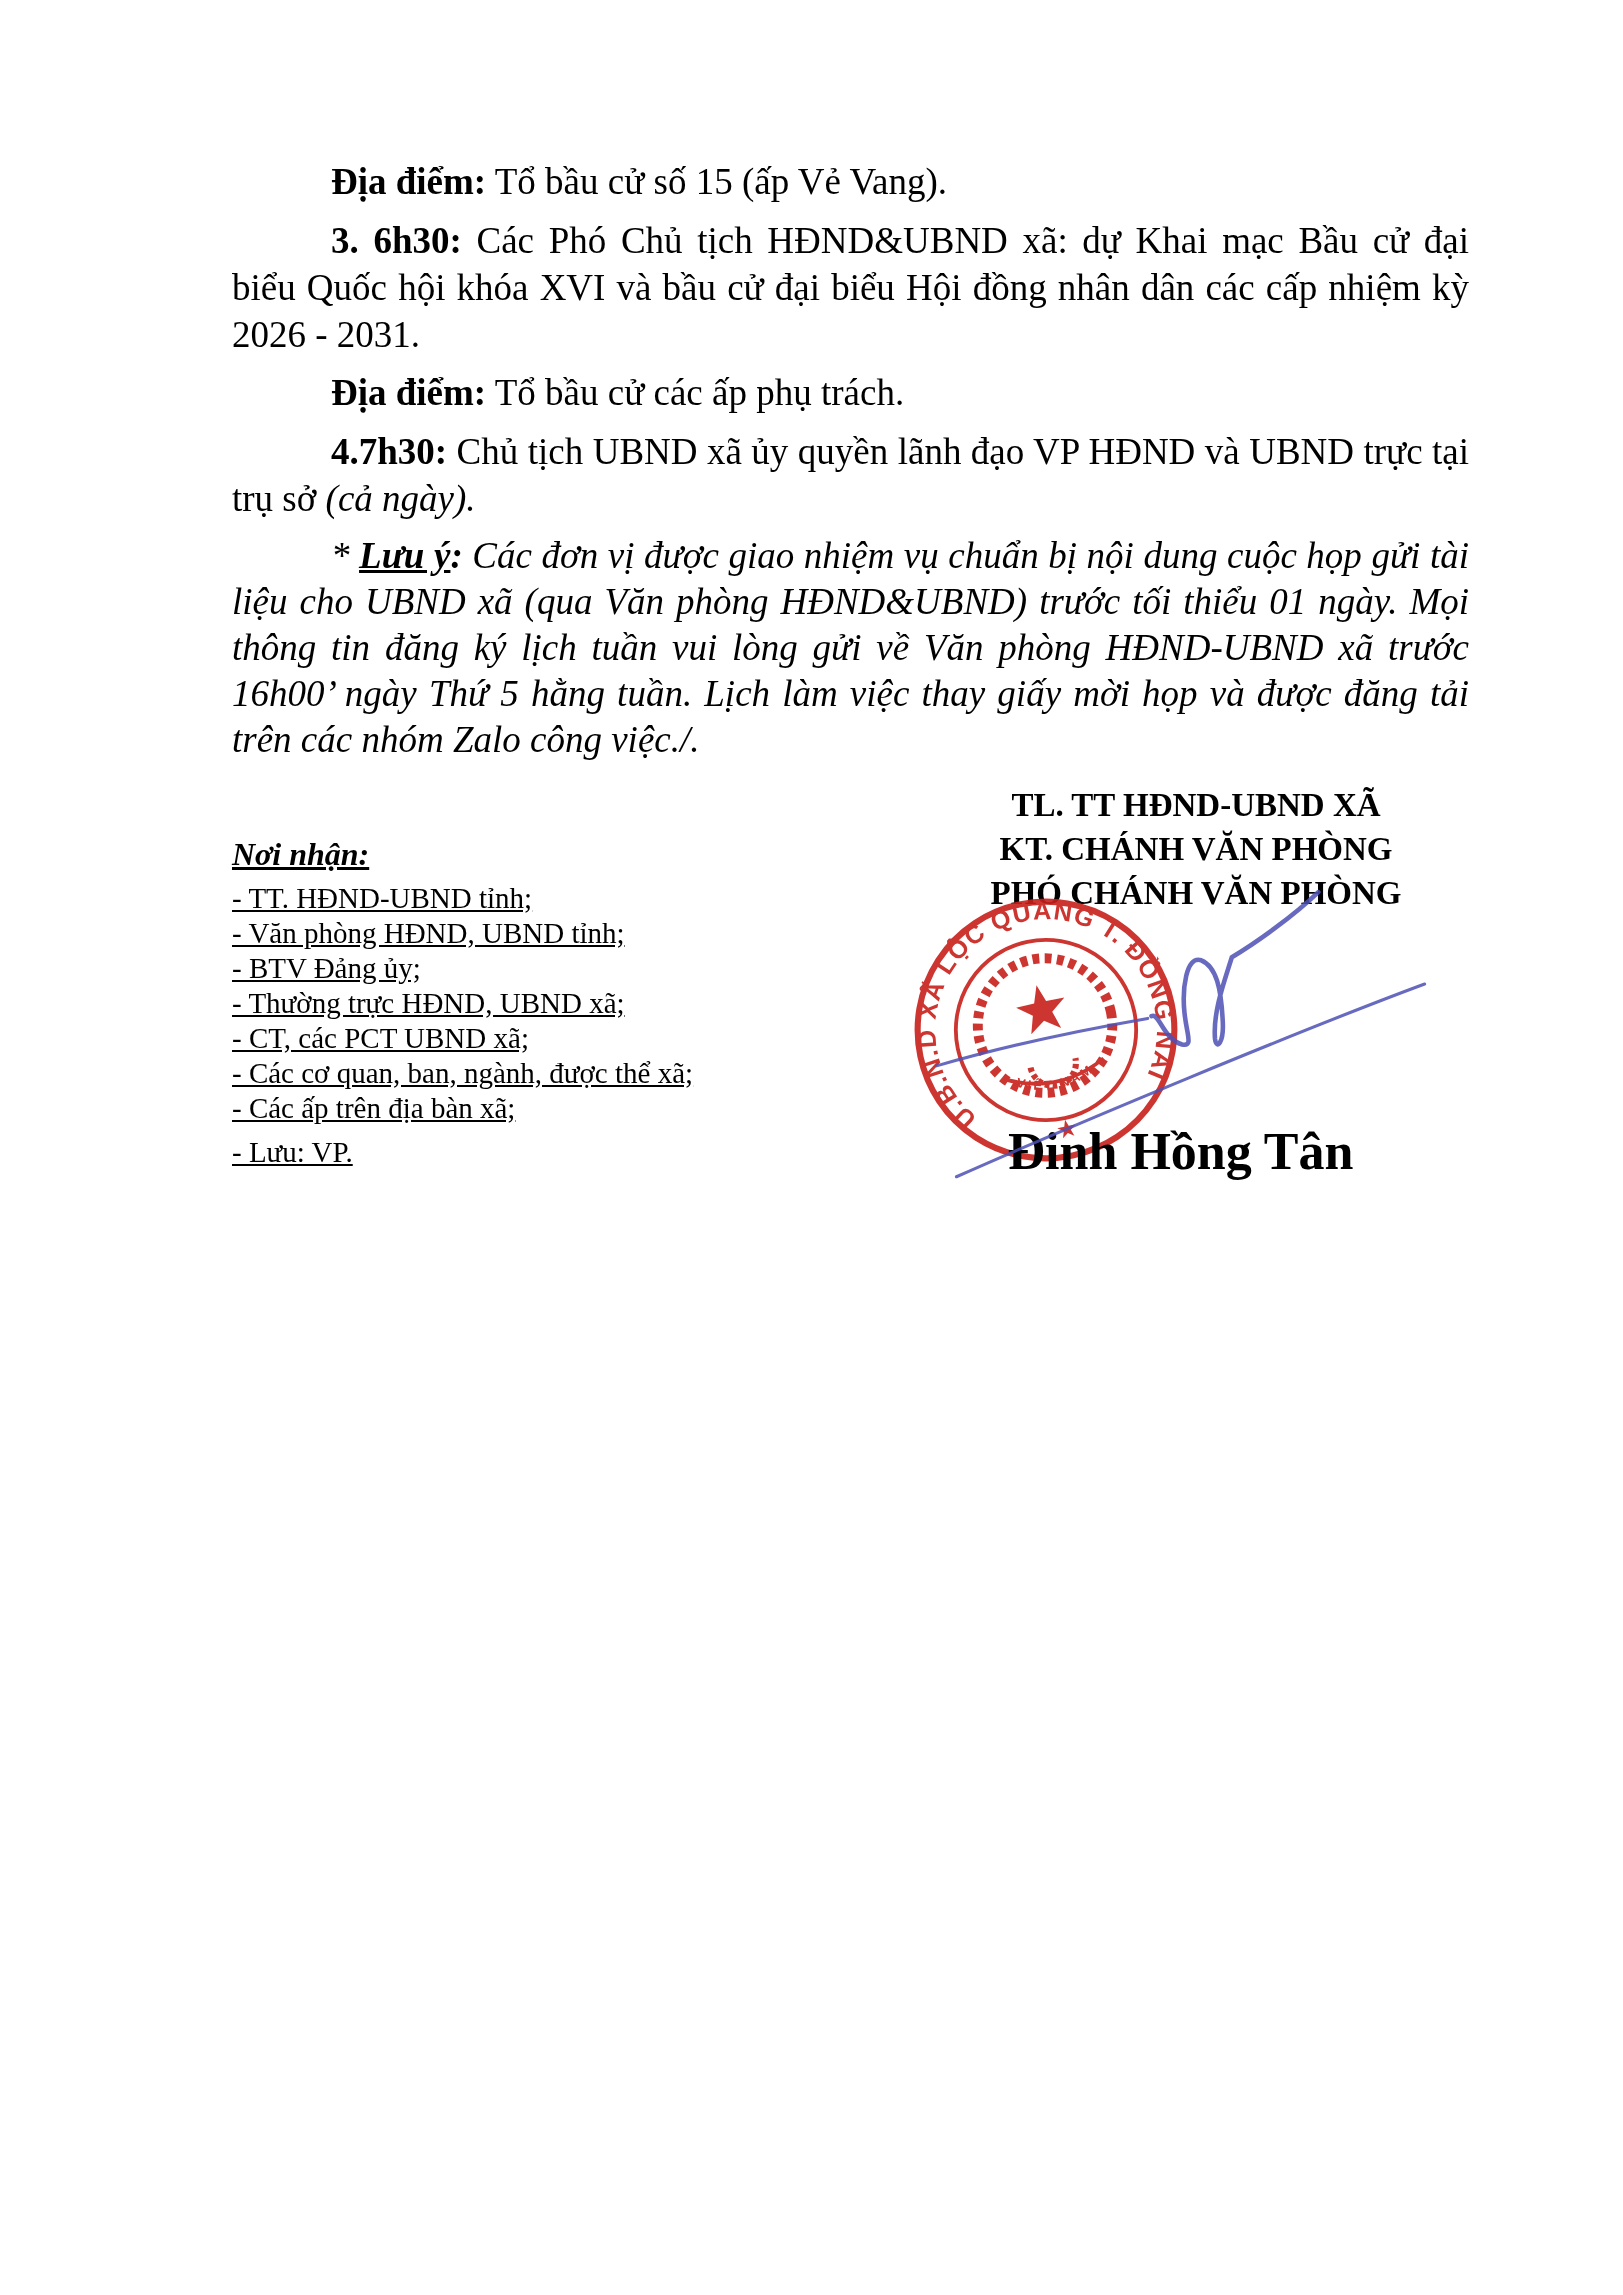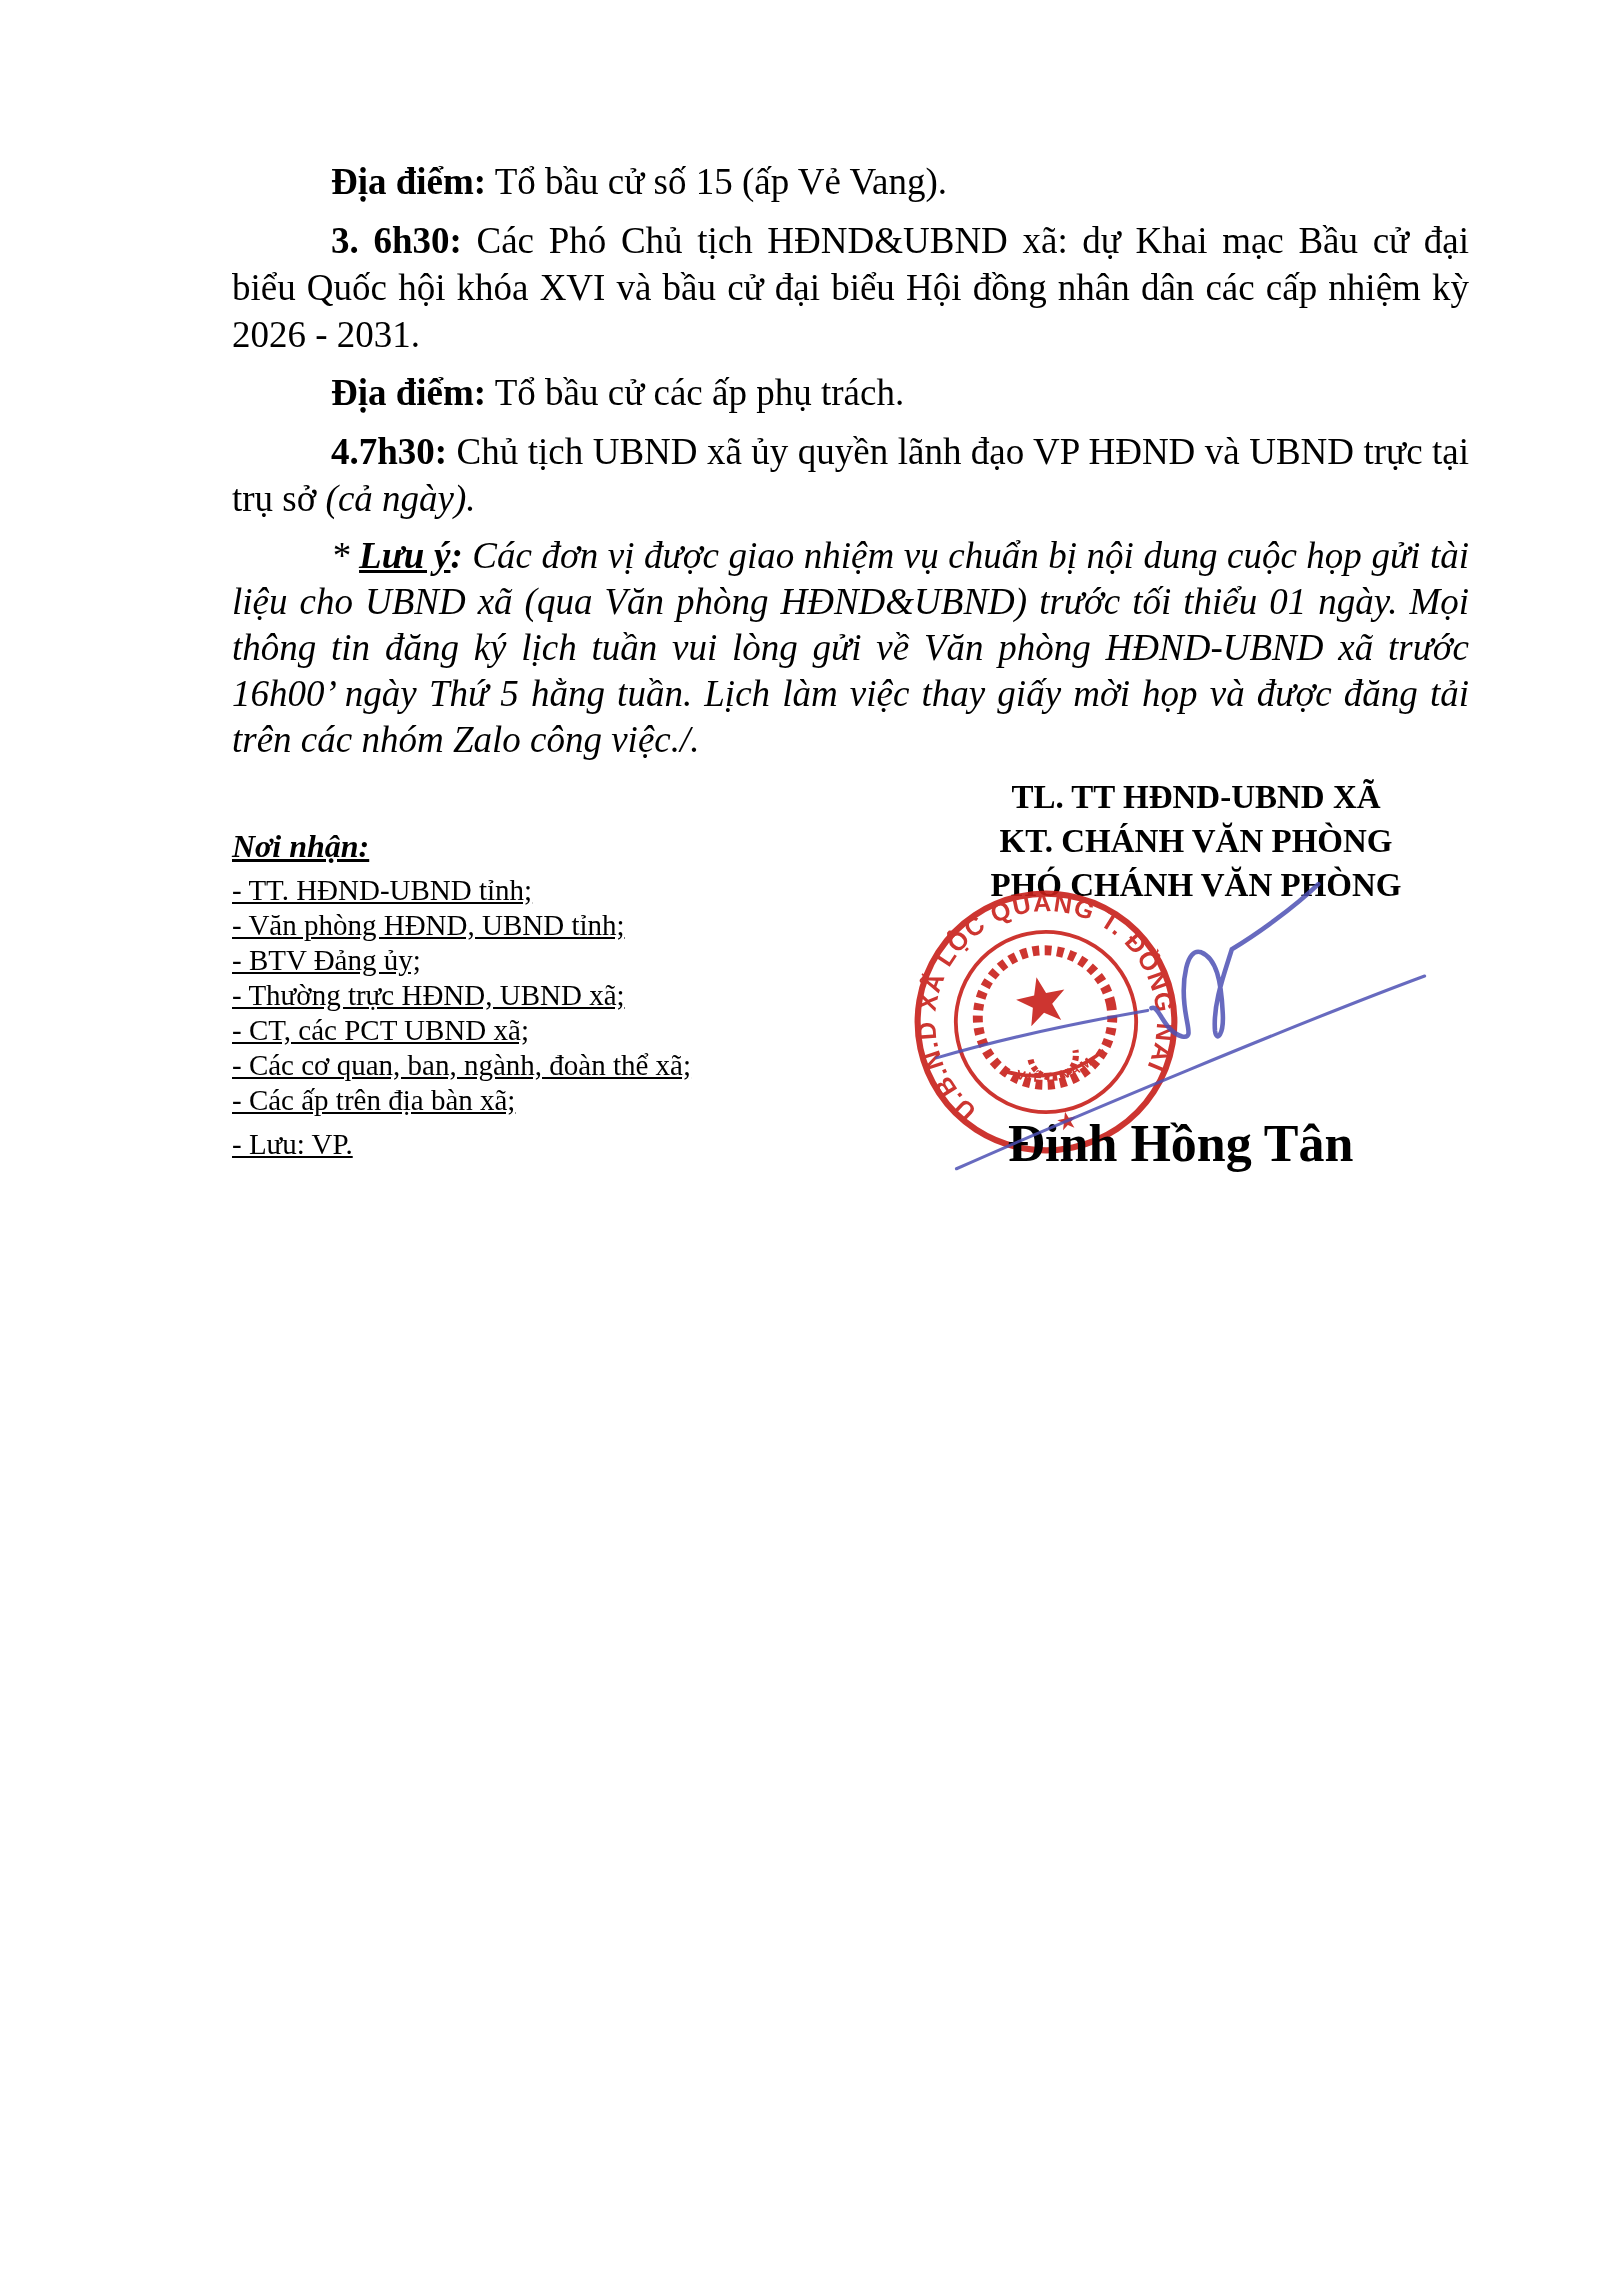--- a/index.html
+++ b/index.html
@@ -12,21 +12,21 @@
   }
   .content{position:absolute;left:232px;top:158px;width:1237px;}
   .para{
     font-size:37px;line-height:47px;text-align:justify;
     text-indent:99px;margin:0 0 11.5px 0;
   }
   .loc-line{font-size:37px;line-height:47px;text-indent:99px;margin:0 0 11.5px 0;}
   .bold{font-weight:bold;}
   .note-para{
     font-size:37px;line-height:46px;text-align:justify;
-    text-indent:99px;margin:0 0 17px 0;font-style:italic;
+    text-indent:99px;margin:0 0 25px 0;font-style:italic;
   }
   .note-label{font-weight:bold;text-decoration:underline;}
   .sign-area{position:relative;height:444px;}
   .recipients{position:absolute;left:0;top:47px;text-decoration:underline;}
   .recipients-title{font-size:32px;font-weight:bold;font-style:italic;line-height:38px;margin-bottom:7.7px;}
   .recipient-item{font-size:29px;line-height:35px;}
   .recipient-item.last{margin-top:9.2px;}
   .sig-head{
     position:absolute;left:704px;top:-4.6px;width:520px;text-align:center;
     font-size:33px;font-weight:bold;line-height:44px;white-space:nowrap;
@@ -68,21 +68,21 @@
     </div>
 
     <div class="recipients">
       <div class="recipients-title">Nơi nhận:</div>
       <div id="recipients-list">
           <div class="recipient-item">- TT. HĐND-UBND tỉnh;</div>
           <div class="recipient-item">- Văn phòng HĐND, UBND tỉnh;</div>
           <div class="recipient-item">- BTV Đảng ủy;</div>
           <div class="recipient-item">- Thường trực HĐND, UBND xã;</div>
           <div class="recipient-item">- CT, các PCT UBND xã;</div>
-          <div class="recipient-item">- Các cơ quan, ban, ngành, đoàn thể xã;</div>
+          <div class="recipient-item">- Các cơ quan, ban, ngành, được thể xã;</div>
           <div class="recipient-item">- Các ấp trên địa bàn xã;</div>
           <div class="recipient-item last">- Lưu: VP.</div>
         </div>
     </div>
 
     <div class="seal-wrap">
       <svg width="272" height="272" viewBox="-178 -178 356 356">
         <g transform="rotate(-12)" opacity="0.9">
           <circle class="seal-stroke" cx="0" cy="0" r="168" stroke-width="8"></circle>
           <circle class="seal-stroke" cx="0" cy="0" r="118" stroke-width="5"></circle>

